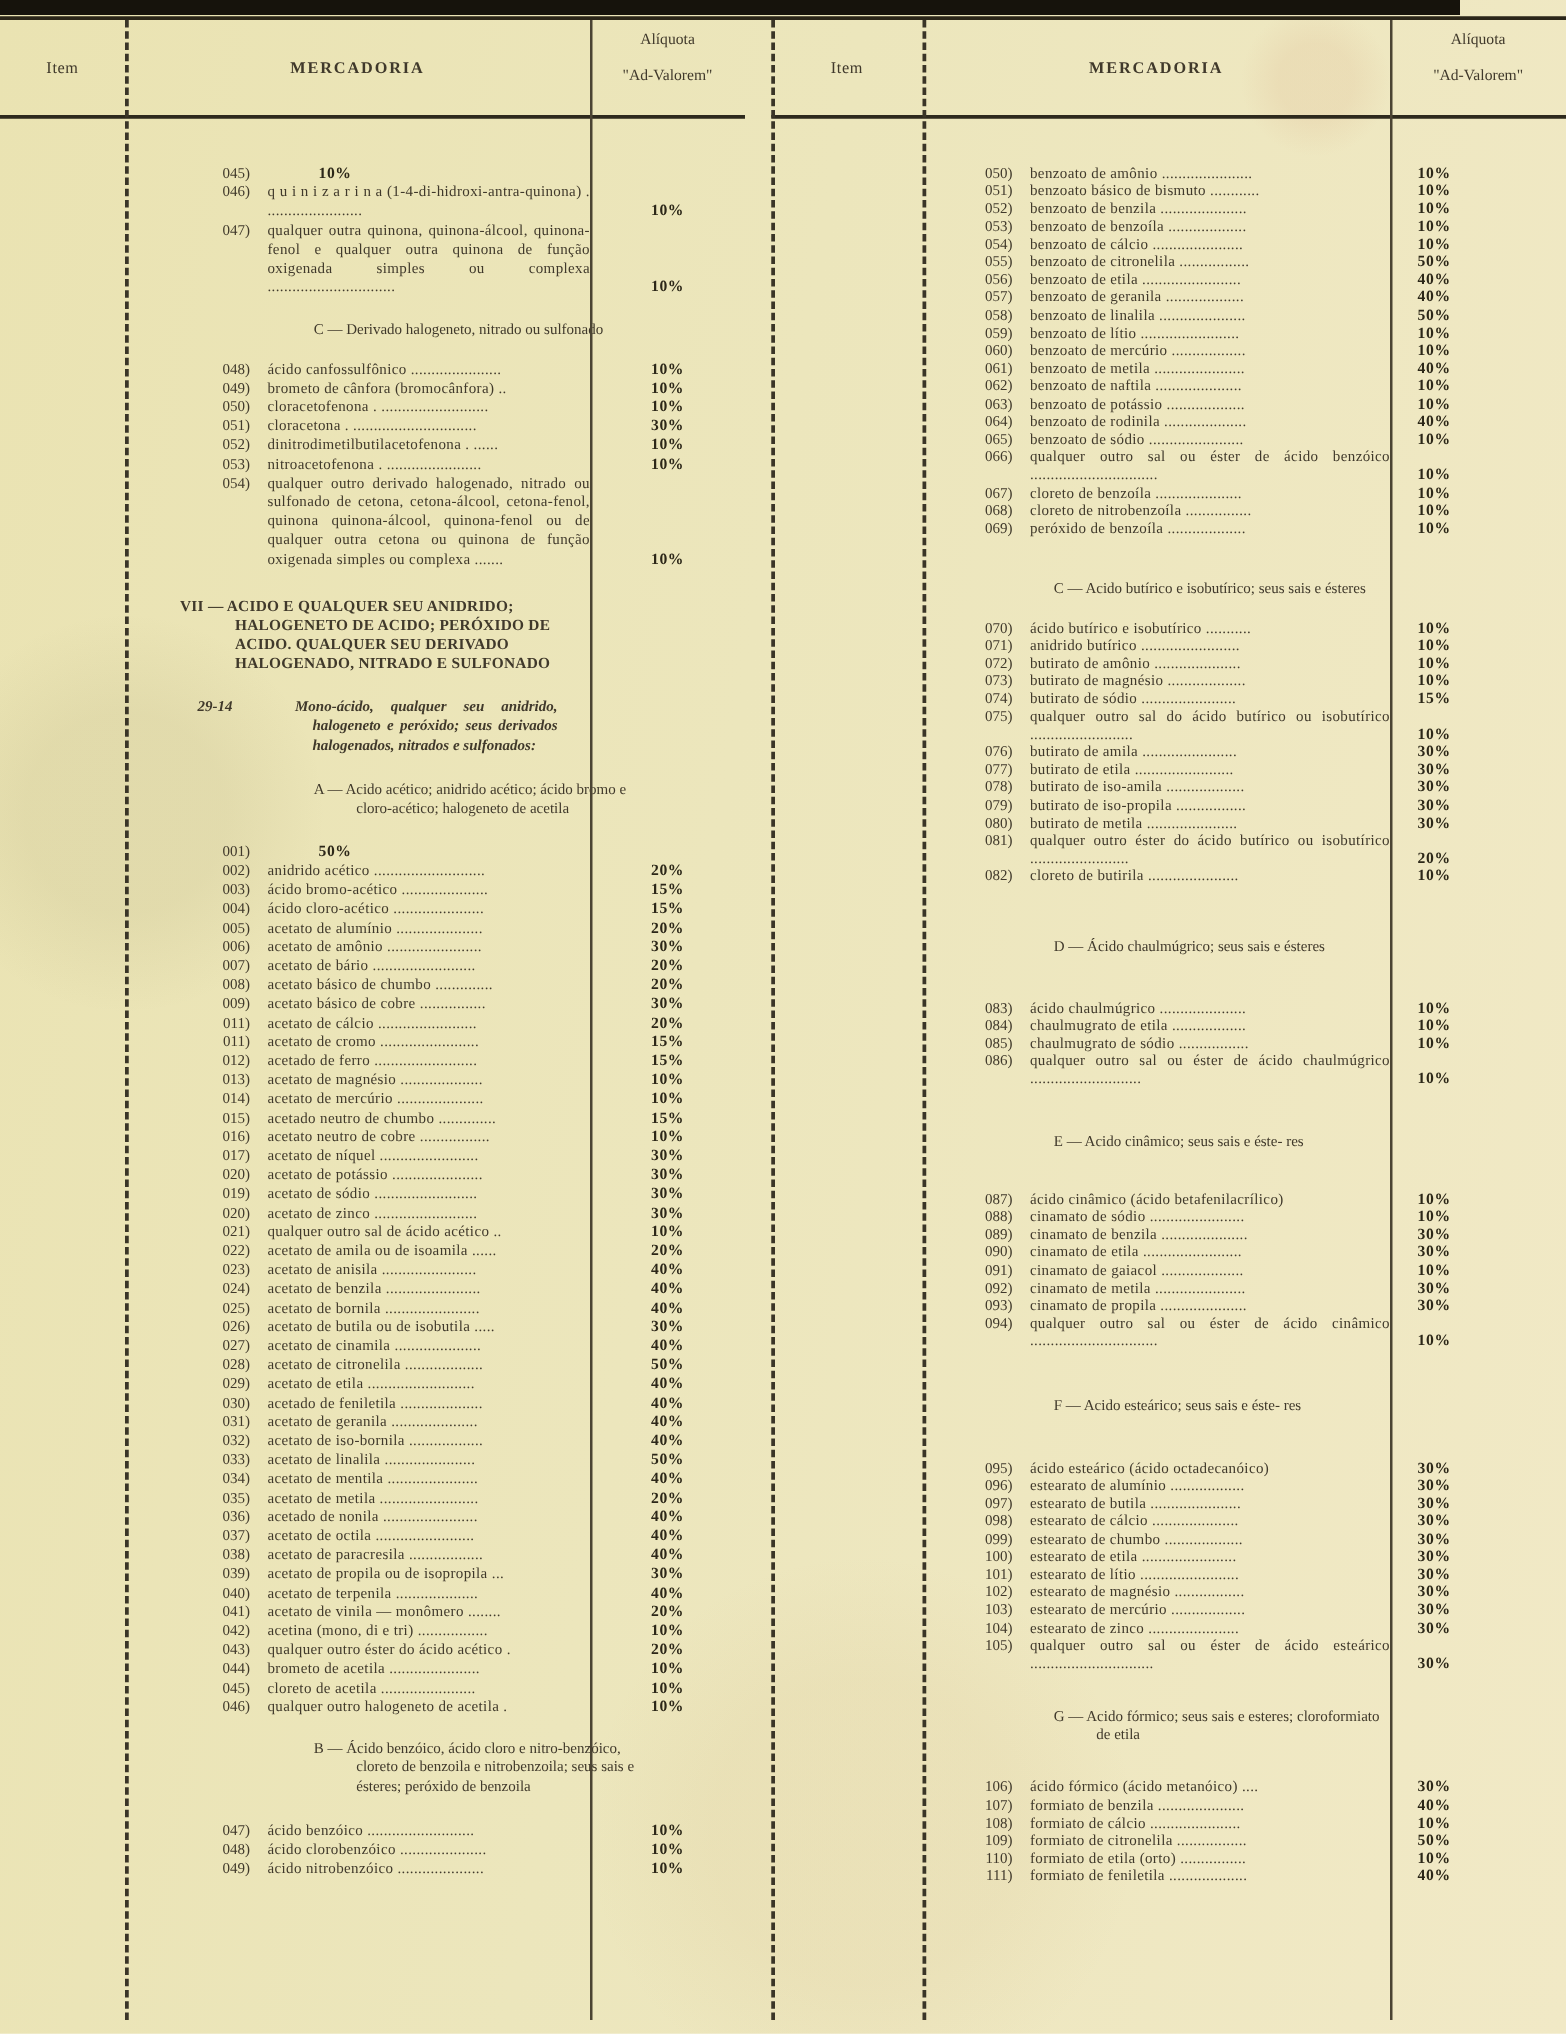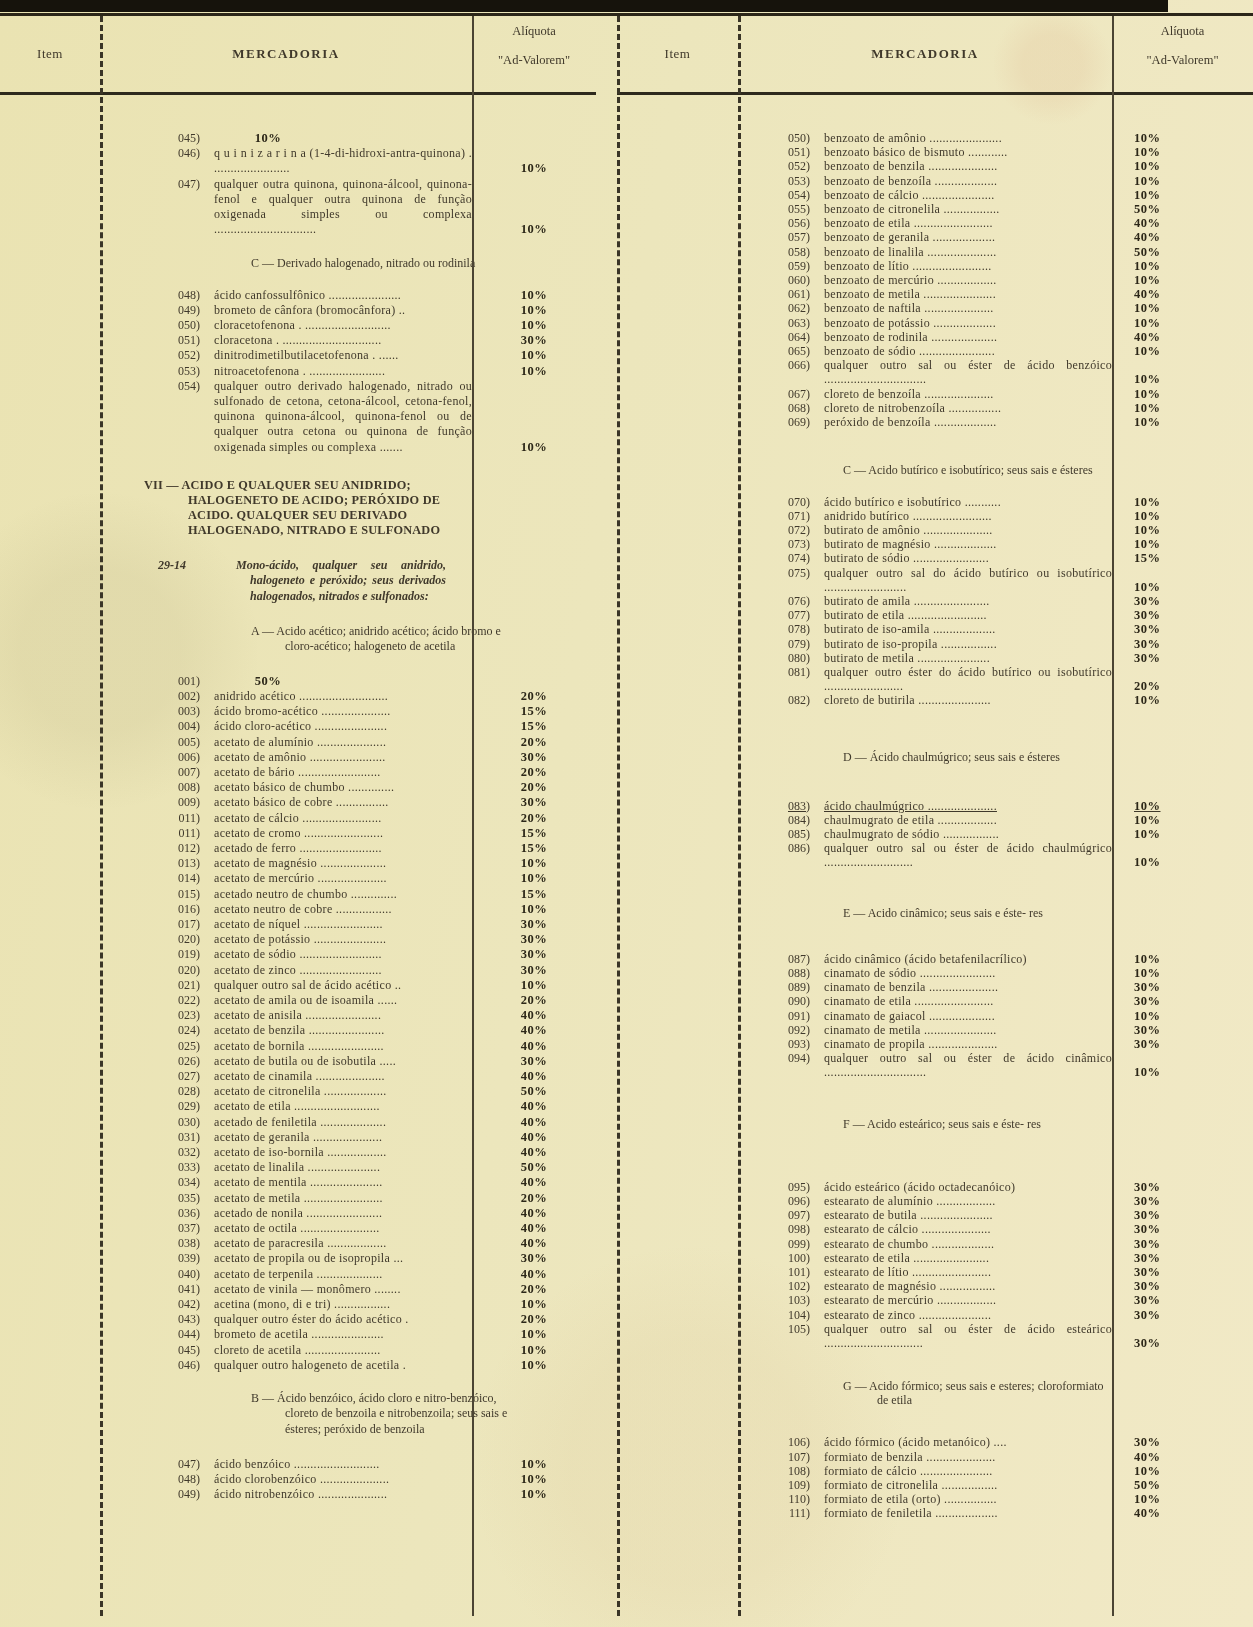--- a/index.html
+++ b/index.html
@@ -93,21 +93,21 @@
           <span class="num">046)</span>
           <span class="desc">q u i n i z a r i n a  (1-4-di-hidroxi-antra-quinona) . .......................</span>
           <span class="rate">10%</span>
         </div>
         <div class="row item">
           <span class="num">047)</span>
           <span class="desc">qualquer outra quinona, quinona-álcool, quinona-fenol e qualquer outra quinona de função oxigenada simples ou complexa ...............................</span>
           <span class="rate">10%</span>
         </div>
         <div class="row section" style="margin-top: 18.24px;">
-          <div class="stext">C — Derivado halogenado, nitrado ou rodinila</div>
+          <div class="stext">C — Derivado halogeneto, nitrado ou sulfonado</div>
         </div>
         <div class="row item" style="margin-top: 16.72px;">
           <span class="num">048)</span>
           <span class="desc">ácido canfossulfônico ......................</span>
           <span class="rate">10%</span>
         </div>
         <div class="row item">
           <span class="num">049)</span>
           <span class="desc">brometo de cânfora (bromocânfora) ..</span>
           <span class="rate">10%</span>
@@ -574,21 +574,21 @@
           <span class="rate">20%</span>
         </div>
         <div class="row item">
           <span class="num">082)</span>
           <span class="desc">cloreto de butirila ......................</span>
           <span class="rate">10%</span>
         </div>
         <div class="row section" style="margin-top: 42.6px;">
           <div class="stext">D — Ácido chaulmúgrico; seus sais e ésteres</div>
         </div>
-        <div class="row item" style="margin-top: 34.08px; text-decoration: underline;">
+        <div class="row item" style="margin-top: 34.08px;">
           <span class="num">083)</span>
           <span class="desc">ácido chaulmúgrico .....................</span>
           <span class="rate">10%</span>
         </div>
         <div class="row item">
           <span class="num">084)</span>
           <span class="desc">chaulmugrato de etila ..................</span>
           <span class="rate">10%</span>
         </div>
         <div class="row item">
@@ -640,21 +640,21 @@
           <span class="rate">30%</span>
         </div>
         <div class="row item">
           <span class="num">094)</span>
           <span class="desc">qualquer outro sal ou éster de ácido cinâmico ...............................</span>
           <span class="rate">10%</span>
         </div>
         <div class="row section" style="margin-top: 36.92px;">
           <div class="stext">F — Acido esteárico; seus sais e éste- res</div>
         </div>
-        <div class="row item" style="margin-top: 49px;">
+        <div class="row item" style="margin-top: 36px;">
           <span class="num">095)</span>
           <span class="desc">ácido esteárico (ácido octadecanóico)</span>
           <span class="rate">30%</span>
         </div>
         <div class="row item">
           <span class="num">096)</span>
           <span class="desc">estearato de alumínio ..................</span>
           <span class="rate">30%</span>
         </div>
         <div class="row item">

